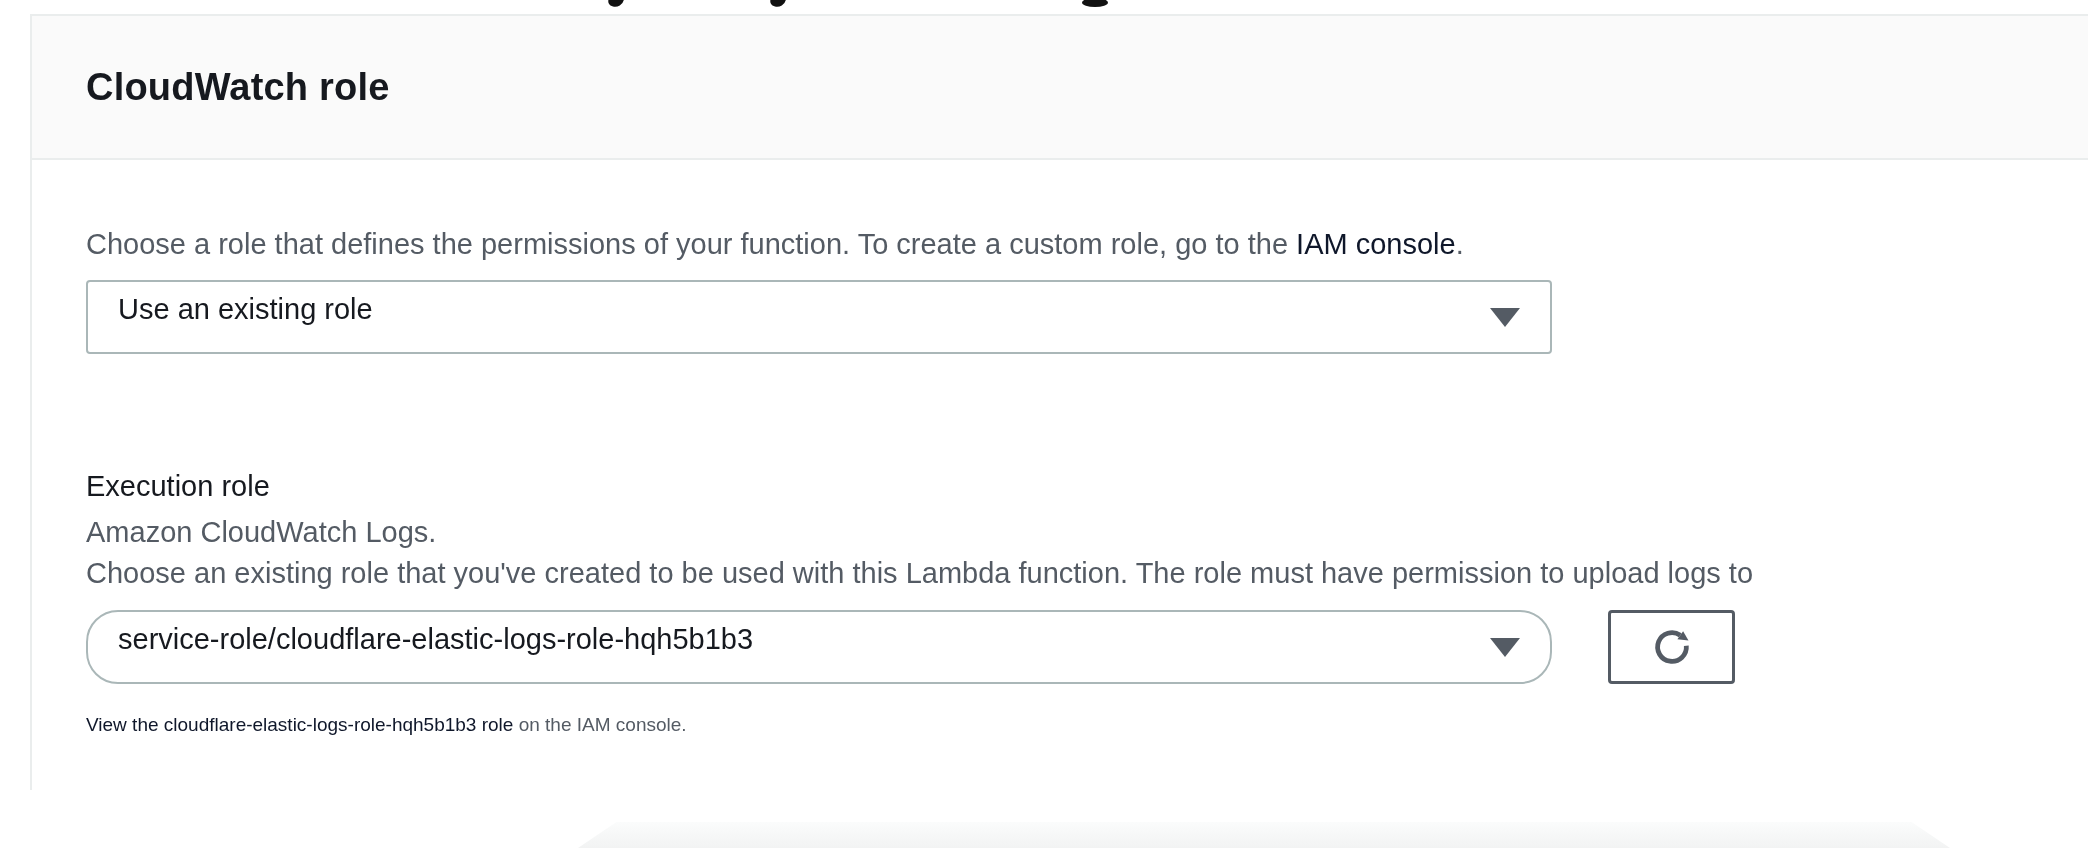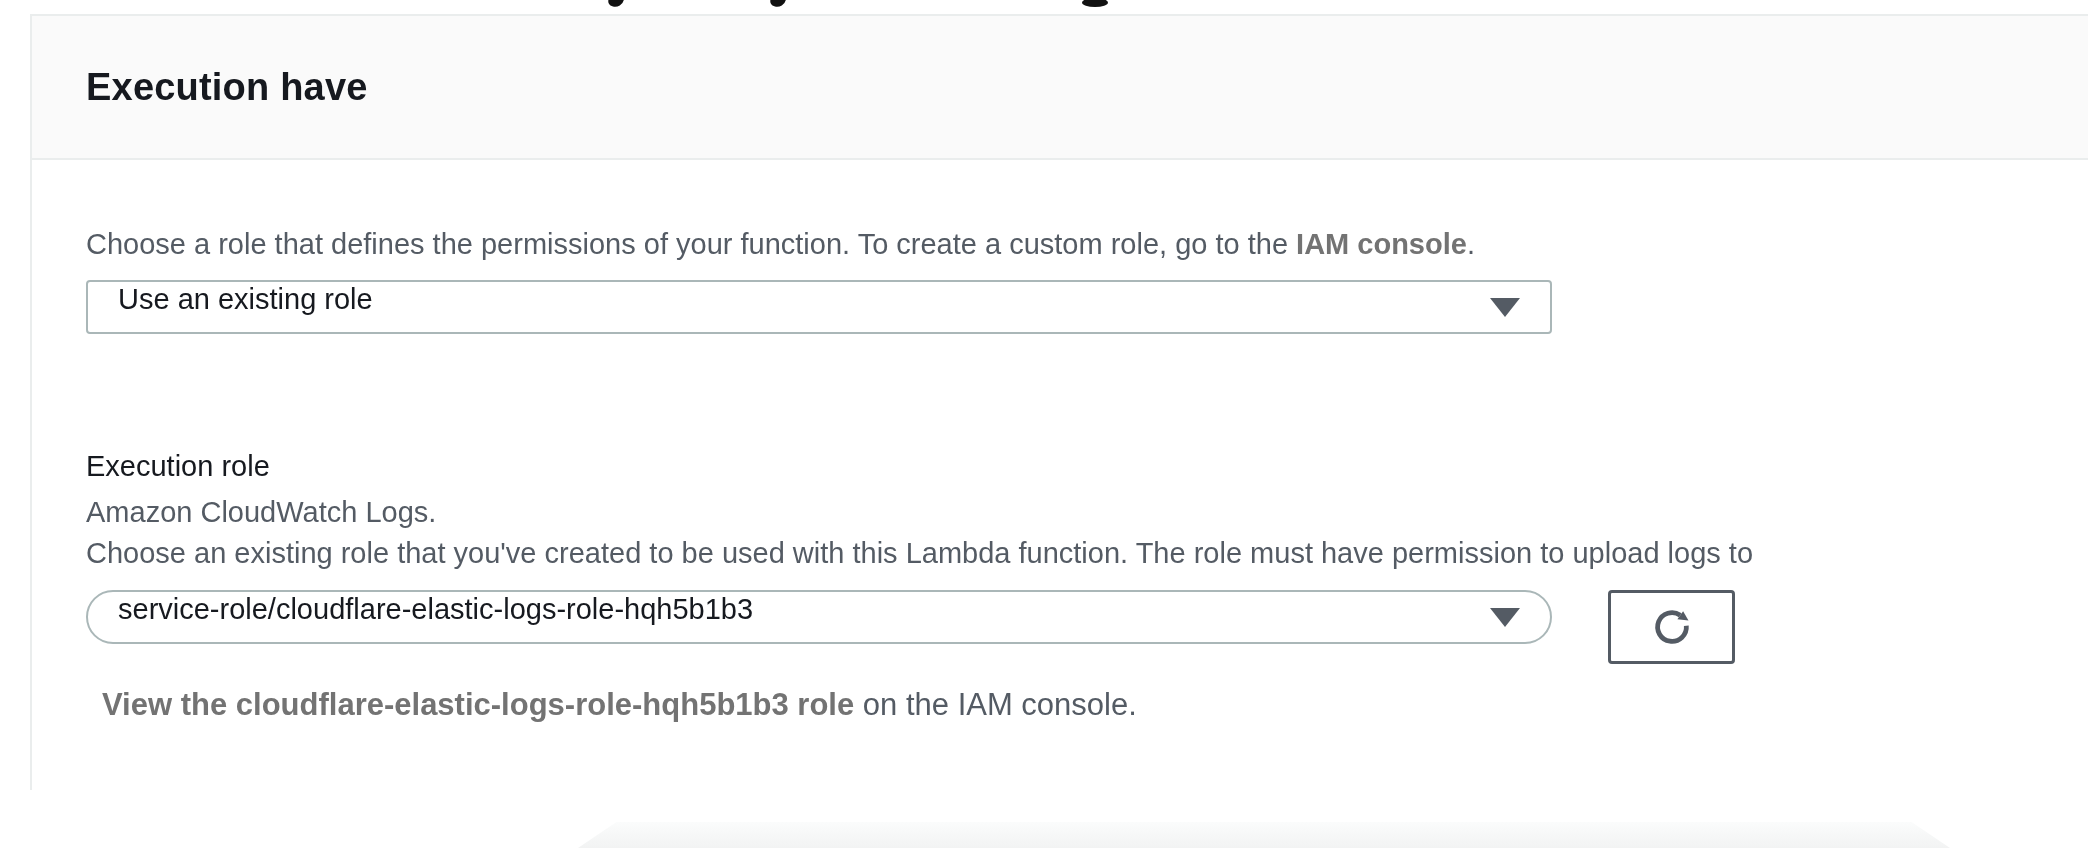--- a/index.html
+++ b/index.html
@@ -26,24 +26,24 @@
     display:flex;align-items:center;padding-left:54px;box-sizing:border-box;
   }
   .panel-title{
     font-size:38px;font-weight:700;color:#16191f;letter-spacing:0.2px;margin:0;
   }
   .panel-body{padding:0 26px 0 54px;}
 
   .intro{
     margin:64px 0 0 0;font-size:29px;line-height:40px;color:#545b64;
   }
-  a.link{color:#737373;font-weight:700;text-decoration:none;cursor:pointer;}
+  a.link{color:#0f172a;font-weight:400;text-decoration:none;cursor:pointer;}
 
   .select{
-    position:relative;margin-top:16px;width:1466px;height:54px;
+    position:relative;margin-top:16px;width:1466px;height:74px;
     border:2px solid #aab7b8;border-radius:4px;background:#ffffff;
     display:flex;align-items:center;padding:0 62px 16px 30px;box-sizing:border-box;
     font-size:29px;color:#16191f;cursor:pointer;
   }
   .select .value{white-space:nowrap;overflow:hidden;text-overflow:ellipsis;}
   .caret{
     position:absolute;right:30px;top:50%;margin-top:-9px;
     width:0;height:0;border-left:15px solid transparent;border-right:15px solid transparent;
     border-top:19px solid #545b64;
   }
@@ -55,40 +55,40 @@
   .select-row{margin-top:16px;display:flex;align-items:stretch;gap:56px;}
   .select-row .select{margin-top:0;border-radius:32px;}
 
   .refresh-btn{
     width:127px;height:74px;background:#ffffff;border:3px solid #545b64;border-radius:4px;
     display:flex;align-items:center;justify-content:center;cursor:pointer;padding:0;
     box-sizing:border-box;
   }
   .refresh-btn svg{display:block;}
 
-  .view-line{margin:22px 0 0 16px;font-size:31px;line-height:38px;color:#545b64;}
+  .view-line{margin:22px 0 0 0;font-size:19px;line-height:38px;color:#545b64;}
 
   
   .next-panel-edge{
     position:absolute;left:578px;top:822px;width:1372px;height:26px;
     background:linear-gradient(180deg,#fbfcfc,#f2f3f3);
     clip-path:polygon(0 100%, 2.8% 0, 97.2% 0, 100% 100%);
   }
 </style>
 </head>
 <body>
 
 <span class="frag hook" style="left:608px;"></span>
 <span class="frag hook" style="left:770px;"></span>
 <span class="frag loop" style="left:1082px;"></span>
 
 <section class="panel">
 
   <header class="panel-header">
-    <h2 class="panel-title">Execution have</h2>
+    <h2 class="panel-title">CloudWatch role</h2>
   </header>
 
   <div class="panel-body">
 
     <p class="intro"><span>Choose a role that defines the permissions of your function. To create a custom role, go to the </span><a class="link">IAM console</a><span>.</span></p>
 
     <div class="select">
       <span class="value">Use an existing role</span>
       <span class="caret"></span>
     </div>

